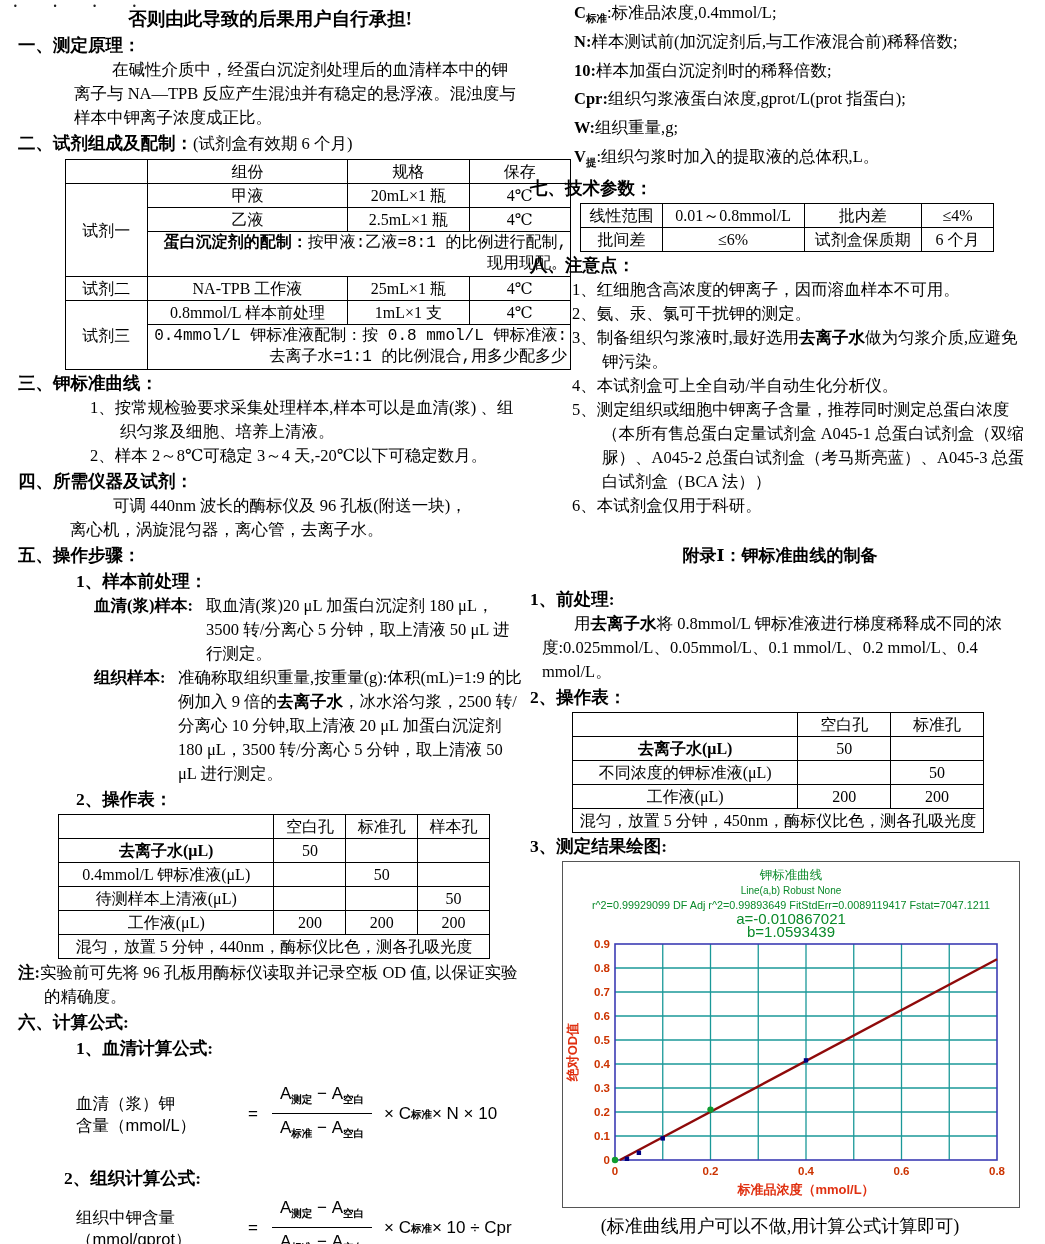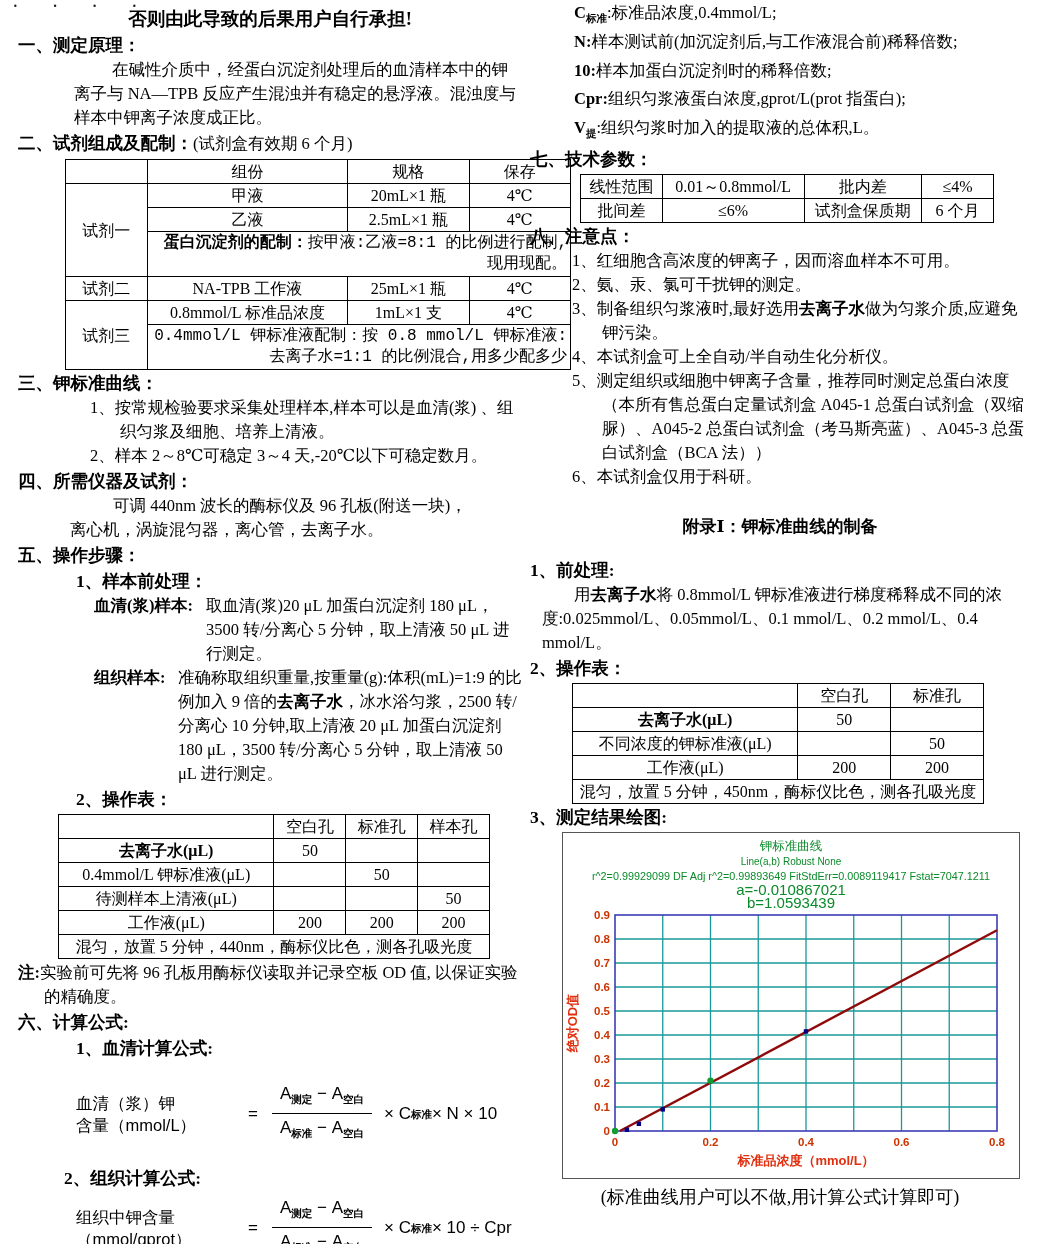--- a/index.html
+++ b/index.html
@@ -105,21 +105,21 @@
       <td colspan="3" class="note"><span class="b">蛋白沉淀剂的配制：</span><span>按甲液:乙液=8:1 的比例进行配制,现用现配。</span></td>
     </tr>
     <tr>
       <td>试剂二</td>
       <td>NA-TPB 工作液</td>
       <td>25mL×1 瓶</td>
       <td>4℃</td>
     </tr>
     <tr>
       <td rowspan="2">试剂三</td>
-      <td>0.8mmol/L 标准品浓度</td>
+      <td>0.8mmol/L 样本前处理</td>
       <td>1mL×1 支</td>
       <td>4℃</td>
     </tr>
     <tr>
       <td colspan="3" class="note">0.4mmol/L 钾标准液配制：按 0.8 mmol/L 钾标准液:去离子水=1:1 的比例混合,用多少配多少</td>
     </tr>
   </tbody>
     </table>
 
   <h3 class="sec">三、钾标准曲线：</h3>
@@ -228,20 +228,21 @@
   </div>
 
 </div>
 
 <div class="col-right">
   <div class="defs">
     <div><span class="b">C</span><sub>标准</sub><span>:标准品浓度,0.4mmol/L;</span></div>
     <div><span class="b">N:</span><sub></sub><span>样本测试前(加沉淀剂后,与工作液混合前)稀释倍数;</span></div>
     <div><span class="b">10:</span><sub></sub><span>样本加蛋白沉淀剂时的稀释倍数;</span></div>
     <div><span class="b">Cpr:</span><sub></sub><span>组织匀浆液蛋白浓度,gprot/L(prot 指蛋白);</span></div>
+    <div><span class="b">W:</span><sub></sub><span>组织重量,g;</span></div>
     <div><span class="b">V</span><sub>提</sub><span>:组织匀浆时加入的提取液的总体积,L。</span></div>
   </div>
 
   <h3 class="sec">七、技术参数：</h3>
   <table class="doc t-tech">
     <colgroup>
         <col style="width:82px">
         <col style="width:142px">
         <col style="width:118px">
         <col style="width:72px">

